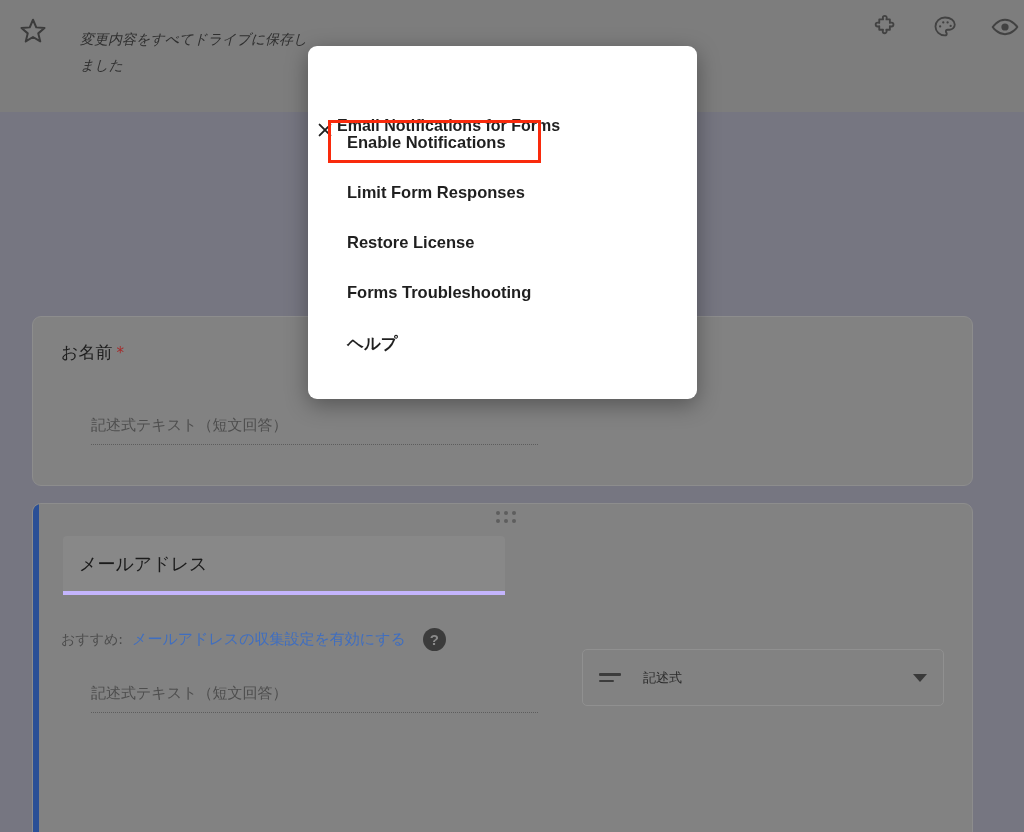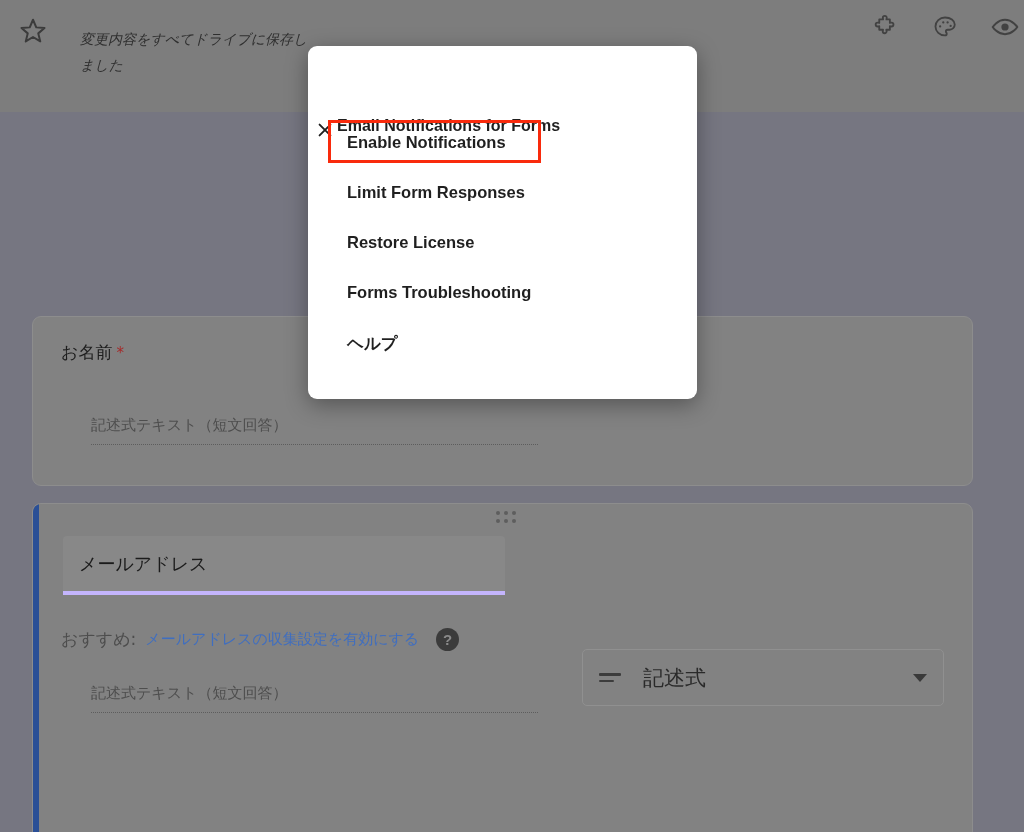--- a/index.html
+++ b/index.html
@@ -186,21 +186,21 @@
   }
 
   .suggestion-row {
     position: absolute;
     left: 28px; top: 124px;
     display: flex;
     align-items: center;
     gap: 9px;
   }
   .suggest-label {
-    font-size: 17px;
+    font-size: 14px;
     color: #4d4d4d;
     font-family: "DejaVu Sans", sans-serif;
   }
   .suggest-link {
     font-size: 15px;
     color: #3f6ec0;
     font-family: "DejaVu Sans", sans-serif;
     cursor: pointer;
     text-align: right;
   }
@@ -238,21 +238,21 @@
   }
   .type-icon span {
     display: block;
     height: 2.5px;
     background: #3c3c3c;
     border-radius: 1px;
   }
   .type-icon span:nth-child(1) { width: 22px; }
   .type-icon span:nth-child(2) { width: 15px; }
   .type-label {
-    font-size: 21px;
+    font-size: 13px;
     color: #2a2a2a;
     flex: 1;
     font-family: Liberation Mono, monospace;
   }
   .caret-down {
     width: 0; height: 0;
     border-left: 7px solid transparent;
     border-right: 7px solid transparent;
     border-top: 8px solid #3a3a3a;
   }

